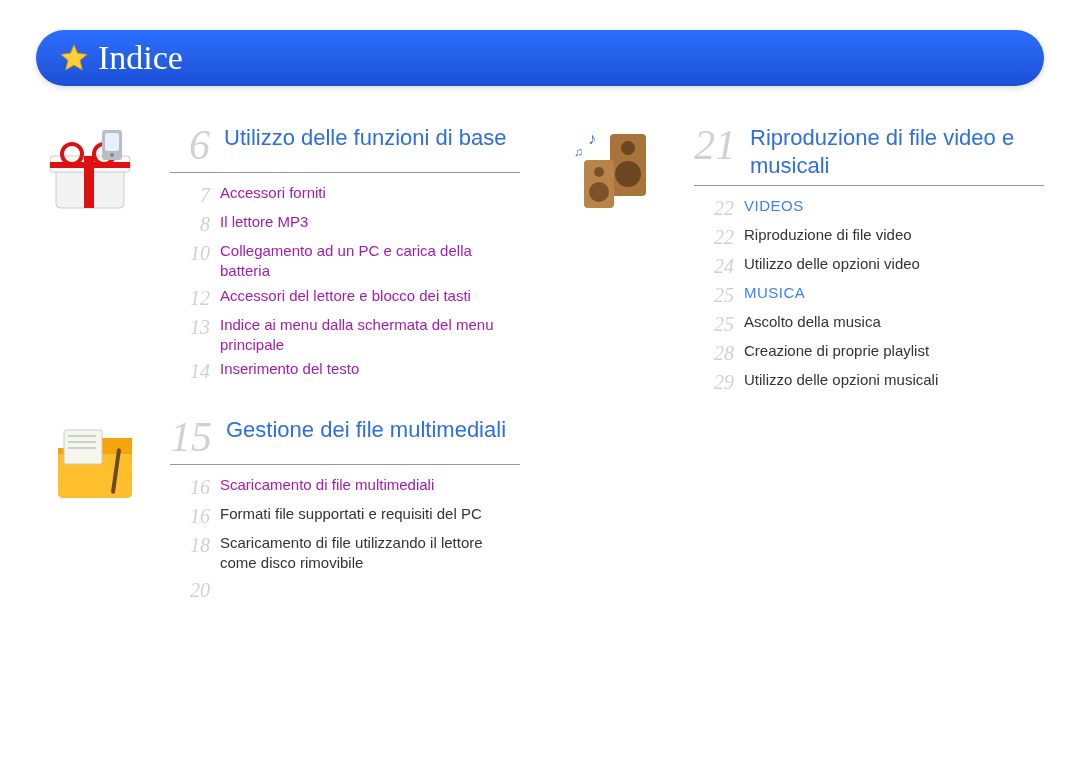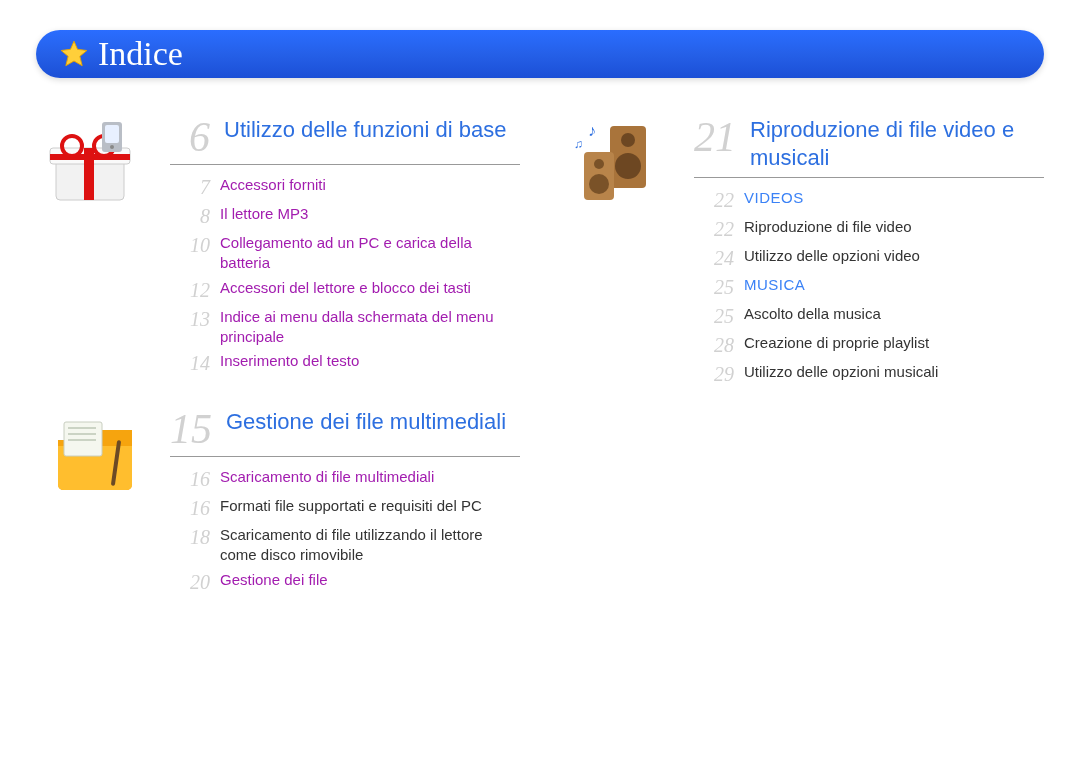--- a/index.html
+++ b/index.html
@@ -1,17 +1,17 @@
 <!DOCTYPE html>
 <html><head>
 <meta charset="utf-8">
 <style>
   html,body{margin:0;padding:0;background:#fff;font-family:Arial,Helvetica,sans-serif}
   .page{width:1080px;height:762px;box-sizing:border-box;padding:30px 36px 10px 36px;position:relative}
-  .hdr{height:48px;border-radius:28px;background:linear-gradient(180deg,#2a6dff 0%,#2560e8 50%,#1b4fd6 100%);display:flex;align-items:center;padding:0 24px;box-shadow:0 2px 6px rgba(0,0,0,.15)}
+  .hdr{height:56px;border-radius:28px;background:linear-gradient(180deg,#2a6dff 0%,#2560e8 50%,#1b4fd6 100%);display:flex;align-items:center;padding:0 24px;box-shadow:0 2px 6px rgba(0,0,0,.15)}
   .hdr .star{width:28px;height:28px;margin-right:10px}
   .hdr .title{color:#fff;font-size:34px;font-family:Georgia,'Times New Roman',serif;font-weight:400}
   .cols{display:flex;gap:40px;margin-top:32px}
   .col{flex:1;min-width:0}
   .block{display:flex;gap:14px;align-items:flex-start;margin-bottom:26px}
   .iconwrap{width:120px;min-height:100%;display:flex;justify-content:center;align-items:flex-start;padding-top:8px}
   .ico{width:100px;height:90px}
   .content{flex:1;padding-top:6px}
   .sec-head{display:flex;align-items:flex-start;gap:14px;border-bottom:1px solid #999;padding-bottom:6px;margin-bottom:10px}
   .sec-num{font-size:42px;font-family:Georgia,serif;color:#d1d1d1;font-style:italic;line-height:1;min-width:40px;text-align:right}
@@ -111,21 +111,20 @@
             <div class="row">
                 <div class="rnum">16</div>
                 <div class="rtxt lvl2">Formati file supportati e requisiti del PC</div>
               </div>
             <div class="row">
                 <div class="rnum">18</div>
                 <div class="rtxt lvl2">Scaricamento di file utilizzando il lettore come disco rimovibile</div>
               </div>
             <div class="row">
                 <div class="rnum">20</div>
-                <div class="rtxt lvl1">Gestione dei file</div>
               </div>
           </div>
         </div>
       </div>
 
     </div>
 
     <div class="col">
 
       <div class="block">

